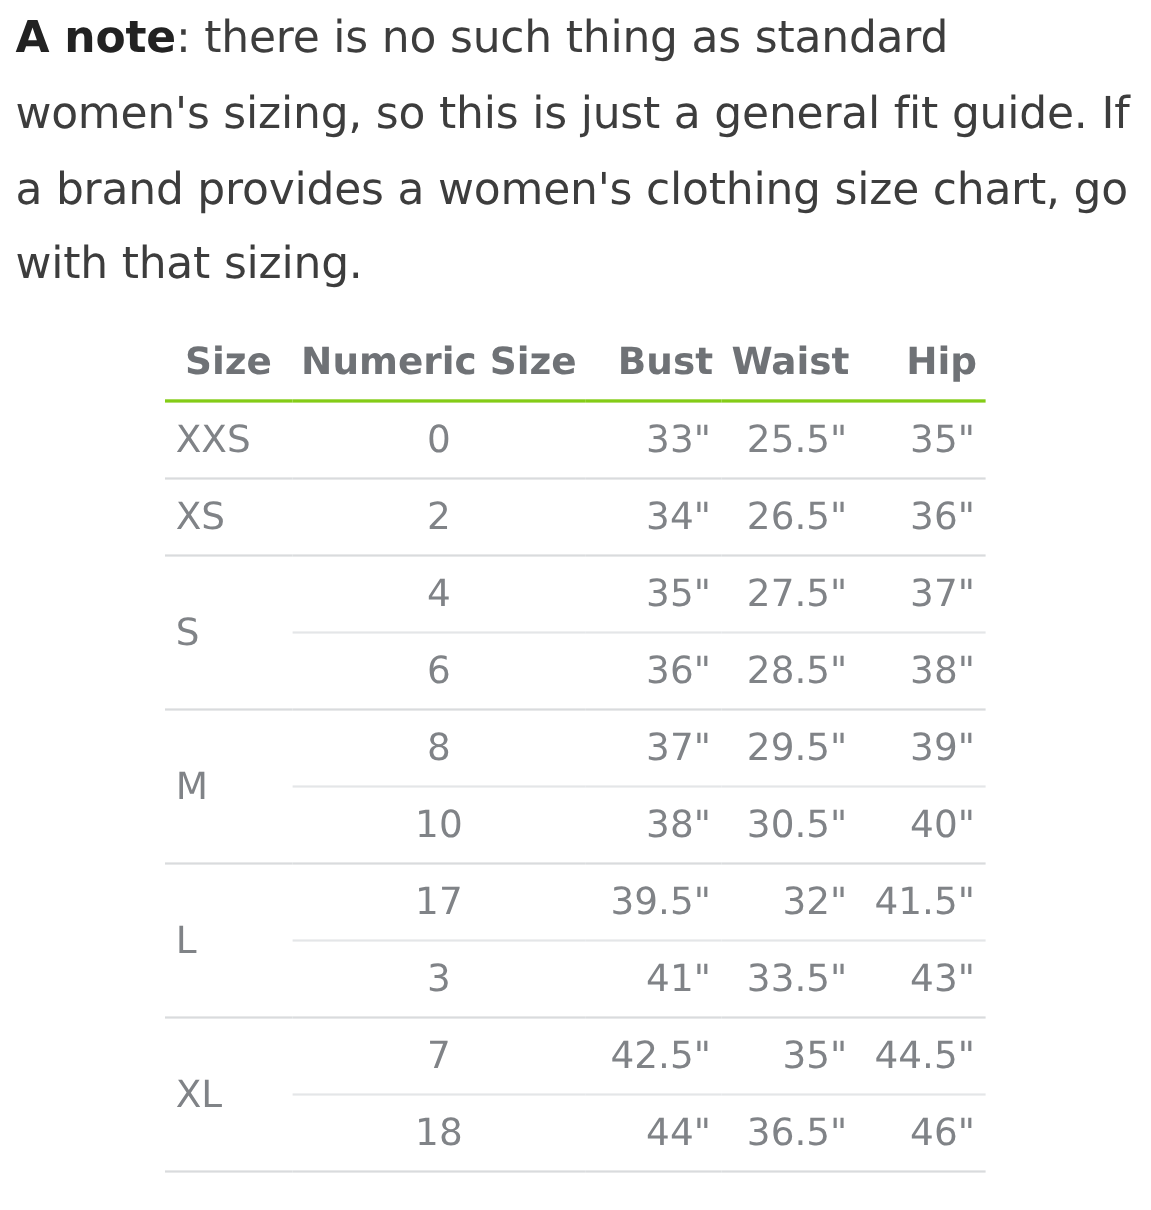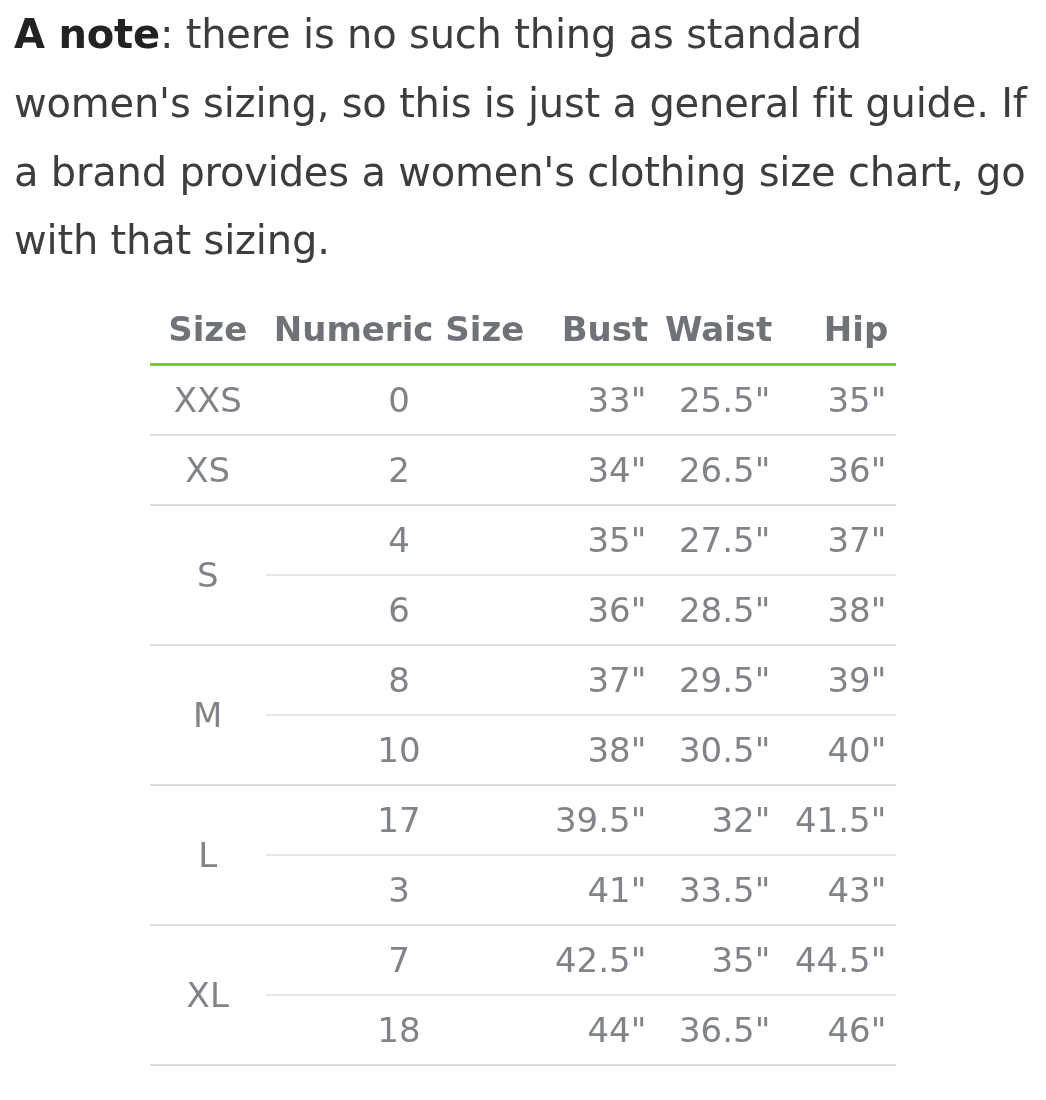--- a/index.html
+++ b/index.html
@@ -62,21 +62,20 @@
   }
   table.size-chart thead tr {
     border-bottom: 3px solid #84cc16;
   }
   table.size-chart td {
     padding: 14px 10px;
     white-space: nowrap;
     border-bottom: 2px solid #d9dbdd;
   }
   td.col-size {
-    text-align: center;
     vertical-align: middle;
     min-width: 96px;
   }
   td.col-numeric {
     text-align: center;
     min-width: 168px;
   }
   td.col-bust, td.col-waist, td.col-hip {
     text-align: right;
   }

